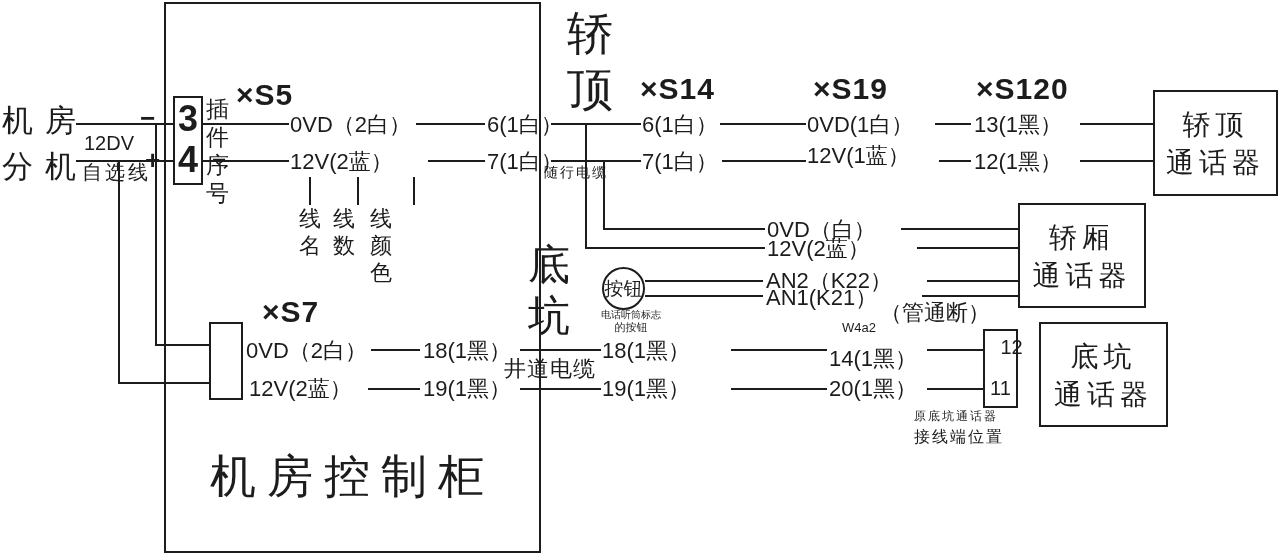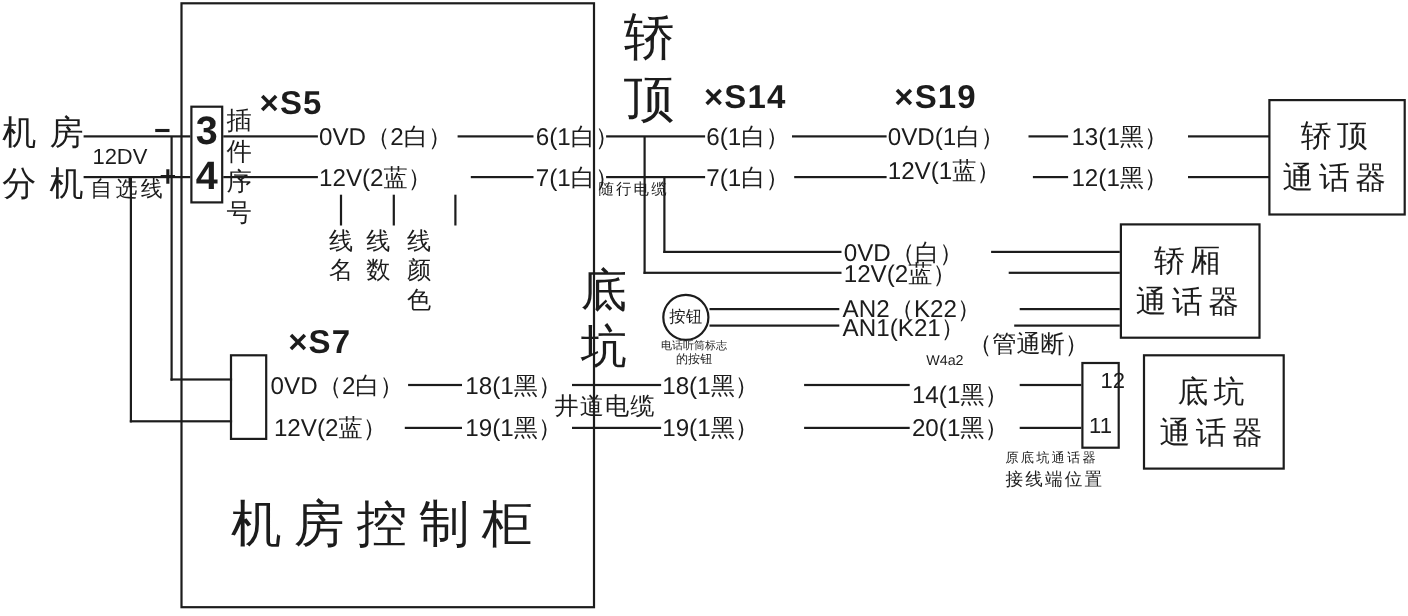--- a/index.html
+++ b/index.html
@@ -76,38 +76,39 @@
 
   <div class="v" style="left:309px;top:177px;height:28px;"></div>
   <div class="v" style="left:357px;top:177px;height:28px;"></div>
   <div class="v" style="left:413px;top:177px;height:28px;"></div>
   <div class="vcol cjk" style="left:298px;top:206px;width:24px;font-size:22px;">线名</div>
   <div class="vcol cjk" style="left:332px;top:206px;width:24px;font-size:22px;">线数</div>
   <div class="vcol cjk" style="left:369px;top:206px;width:24px;font-size:22px;">线颜色</div>
 
   <div class="lbl hdr" style="left:640px;top:72px;">×S14</div>
   <div class="lbl hdr" style="left:813px;top:72px;">×S19</div>
+  <div class="lbl hdr" style="left:976px;top:72px;">×S120</div>
 
   <div class="vcol cjk" style="left:566px;top:6px;width:48px;font-size:46px;">轿顶</div>
   <div class="lbl cjk" style="left:544px;top:139px;font-size:14px;letter-spacing:2px;margin-top:26px;">随行电缆</div>
   <div class="vcol cjk" style="left:527px;top:240px;width:44px;font-size:42px;">底坑</div>
   <div class="lbl cjk" style="left:504px;top:357px;font-size:22px;letter-spacing:1px;">井道电缆</div>
 
   <div class="v" style="left:585px;top:124px;height:125px;"></div>
   <div class="h" style="left:585px;top:247px;width:180px;"></div>
   <div class="v" style="left:603px;top:161px;height:69px;"></div>
   <div class="h" style="left:603px;top:228px;width:162px;"></div>
 
   <div class="lbl wirelbl" style="left:767px;top:218px;">0VD（白）</div>
   <div class="h" style="left:901px;top:228px;width:117px;"></div>
   <div class="lbl wirelbl" style="left:767px;top:237px;">12V(2蓝）</div>
   <div class="h" style="left:917px;top:247px;width:101px;"></div>
 
   <div class="circle" style="left:602px;top:267px;width:43px;height:43px;">
-    <span class="cjk" style="font-size:15px;">按钮</span>
+    <span class="cjk" style="font-size:19px;">按钮</span>
   </div>
   <div class="h" style="left:645px;top:280px;width:118px;"></div>
   <div class="lbl wirelbl" style="left:766px;top:269px;">AN2（K22）</div>
   <div class="h" style="left:927px;top:280px;width:91px;"></div>
   <div class="h" style="left:645px;top:295px;width:118px;"></div>
   <div class="lbl wirelbl" style="left:766px;top:286px;">AN1(K21）</div>
   <div class="h" style="left:922px;top:295px;width:96px;"></div>
   <div class="lbl wirelbl cjk" style="left:880px;top:301px;">（管通断）</div>
   <div class="lbl cjk ctr" style="left:581px;top:309px;width:100px;font-size:10px;">电话听筒标志</div>
   <div class="lbl cjk ctr" style="left:581px;top:321px;width:100px;font-size:11px;">的按钮</div>

